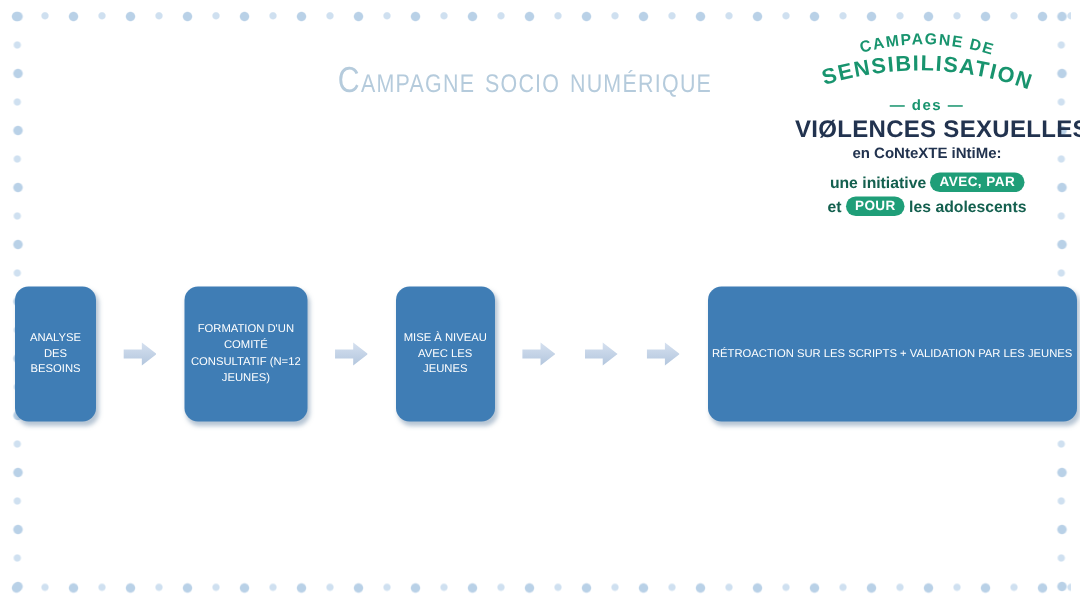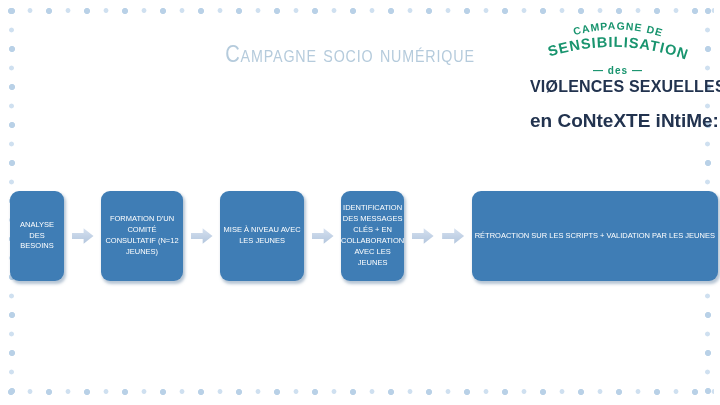--- a/index.html
+++ b/index.html
@@ -30,21 +30,21 @@
   .slide-title{
     position:absolute;left:155px;top:40px;width:390px;text-align:center;
     font-variant:small-caps;font-size:24px;letter-spacing:1px;color:#b5cbdc;
     transform:scaleX(.84);transform-origin:50% 50%;white-space:nowrap;
   }
   
   .logo{position:absolute;top:16px;right:14px;width:176px;text-align:center;line-height:1.1;}
   .logo svg{display:block;margin:0 auto;}
   .logo-des{color:#18946e;font-weight:bold;font-size:10px;letter-spacing:1px;margin-top:-3px;}
   .logo-h1{color:#22334f;font-weight:bold;font-size:16px;letter-spacing:.2px;margin-top:2px;white-space:nowrap;}
-  .logo-h2{color:#22334f;font-weight:bold;font-size:19px;margin-top:15px;white-space:nowrap;}
+  .logo-h2{color:#22334f;font-weight:bold;font-size:10px;margin-top:1px;white-space:nowrap;}
   .logo-tag{margin-top:6px;color:#14604f;font-weight:bold;font-size:10.5px;line-height:1.55;}
   .pill{
     display:inline-block;background:#1f9e78;color:#fff;border-radius:8px;
     padding:0 6px;font-size:9px;line-height:13px;vertical-align:1px;letter-spacing:.3px;
   }
   
   .flow{
     position:absolute;left:10px;right:2px;top:186px;height:100px;
     display:flex;align-items:center;justify-content:space-between;
   }
@@ -52,21 +52,21 @@
     box-sizing:border-box;flex:0 0 auto;min-height:90px;
     display:flex;align-items:center;justify-content:center;
     background:#3f7db5;color:#fff;border-radius:9px;
     font-size:7.5px;line-height:1.45;text-transform:uppercase;text-align:center;
     padding:5px 3px;box-shadow:1.5px 2.5px 3px rgba(110,140,170,.5);
   }
   .step:nth-of-type(1){width:54px;}
   .step:nth-of-type(2){width:64px;}
   .step:nth-of-type(3){width:82px;justify-content:center;}
   .step:nth-of-type(4){width:78px;}
-  .step:nth-of-type(5){width:84px;}
+  .step:nth-of-type(5){width:66px;}
   .step:nth-of-type(6){width:66px;}
   .step:nth-of-type(7){width:63px;}
   .step:nth-of-type(8){width:60px;min-height:97px;}
   .arrow{
     flex:0 0 22px;height:17px;margin:0 1px;
     background:linear-gradient(180deg,#d6e1f0 0%,#b0c4dc 100%);
     clip-path:polygon(0 32%,55% 32%,55% 5%,100% 50%,55% 95%,55% 68%,0 68%);
   }
 </style>
 </head>
@@ -88,38 +88,42 @@
       <text font-size="10.5" font-weight="bold" fill="#18946e" letter-spacing="1">
         <textPath href="#arcA" startOffset="50%" text-anchor="middle">CAMPAGNE DE</textPath>
       </text>
       <text font-size="14.5" font-weight="bold" fill="#18946e" letter-spacing="1">
         <textPath href="#arcB" startOffset="50%" text-anchor="middle">SENSIBILISATION</textPath>
       </text>
     </svg>
     <div class="logo-des">— des —</div>
     <div class="logo-h1">VIØLENCES SEXUELLES</div>
     <div class="logo-h2">en CoNteXTE iNtiMe:</div>
+    <div class="logo-tag">
+      <span>une initiative</span>
+      <span class="pill">AVEC, PAR</span><br>
+      <span>et</span>
+      <span class="pill">POUR</span>
+      <span>les adolescents</span>
+    </div>
   </div>
 
   <div class="flow">
     <div class="step">
       <span>Analyse des besoins</span>
     </div>
     <div class="arrow"></div>
     <div class="step">
       <span>Formation d'un comité consultatif (N=12 jeunes)</span>
     </div>
     <div class="arrow"></div>
     <div class="step">
       <span>Mise à niveau avec les jeunes</span>
     </div>
     <div class="arrow"></div>
-    <div class="step">
-      <span>Identification des messages clés + en collaboration avec les jeunes</span>
-    </div>
     <div class="arrow"></div>
     <div class="arrow"></div>
     <div class="step">
       <span>Rétroaction sur les scripts + validation par les jeunes</span>
     </div>
 
   </div>
 
 </div>
 

